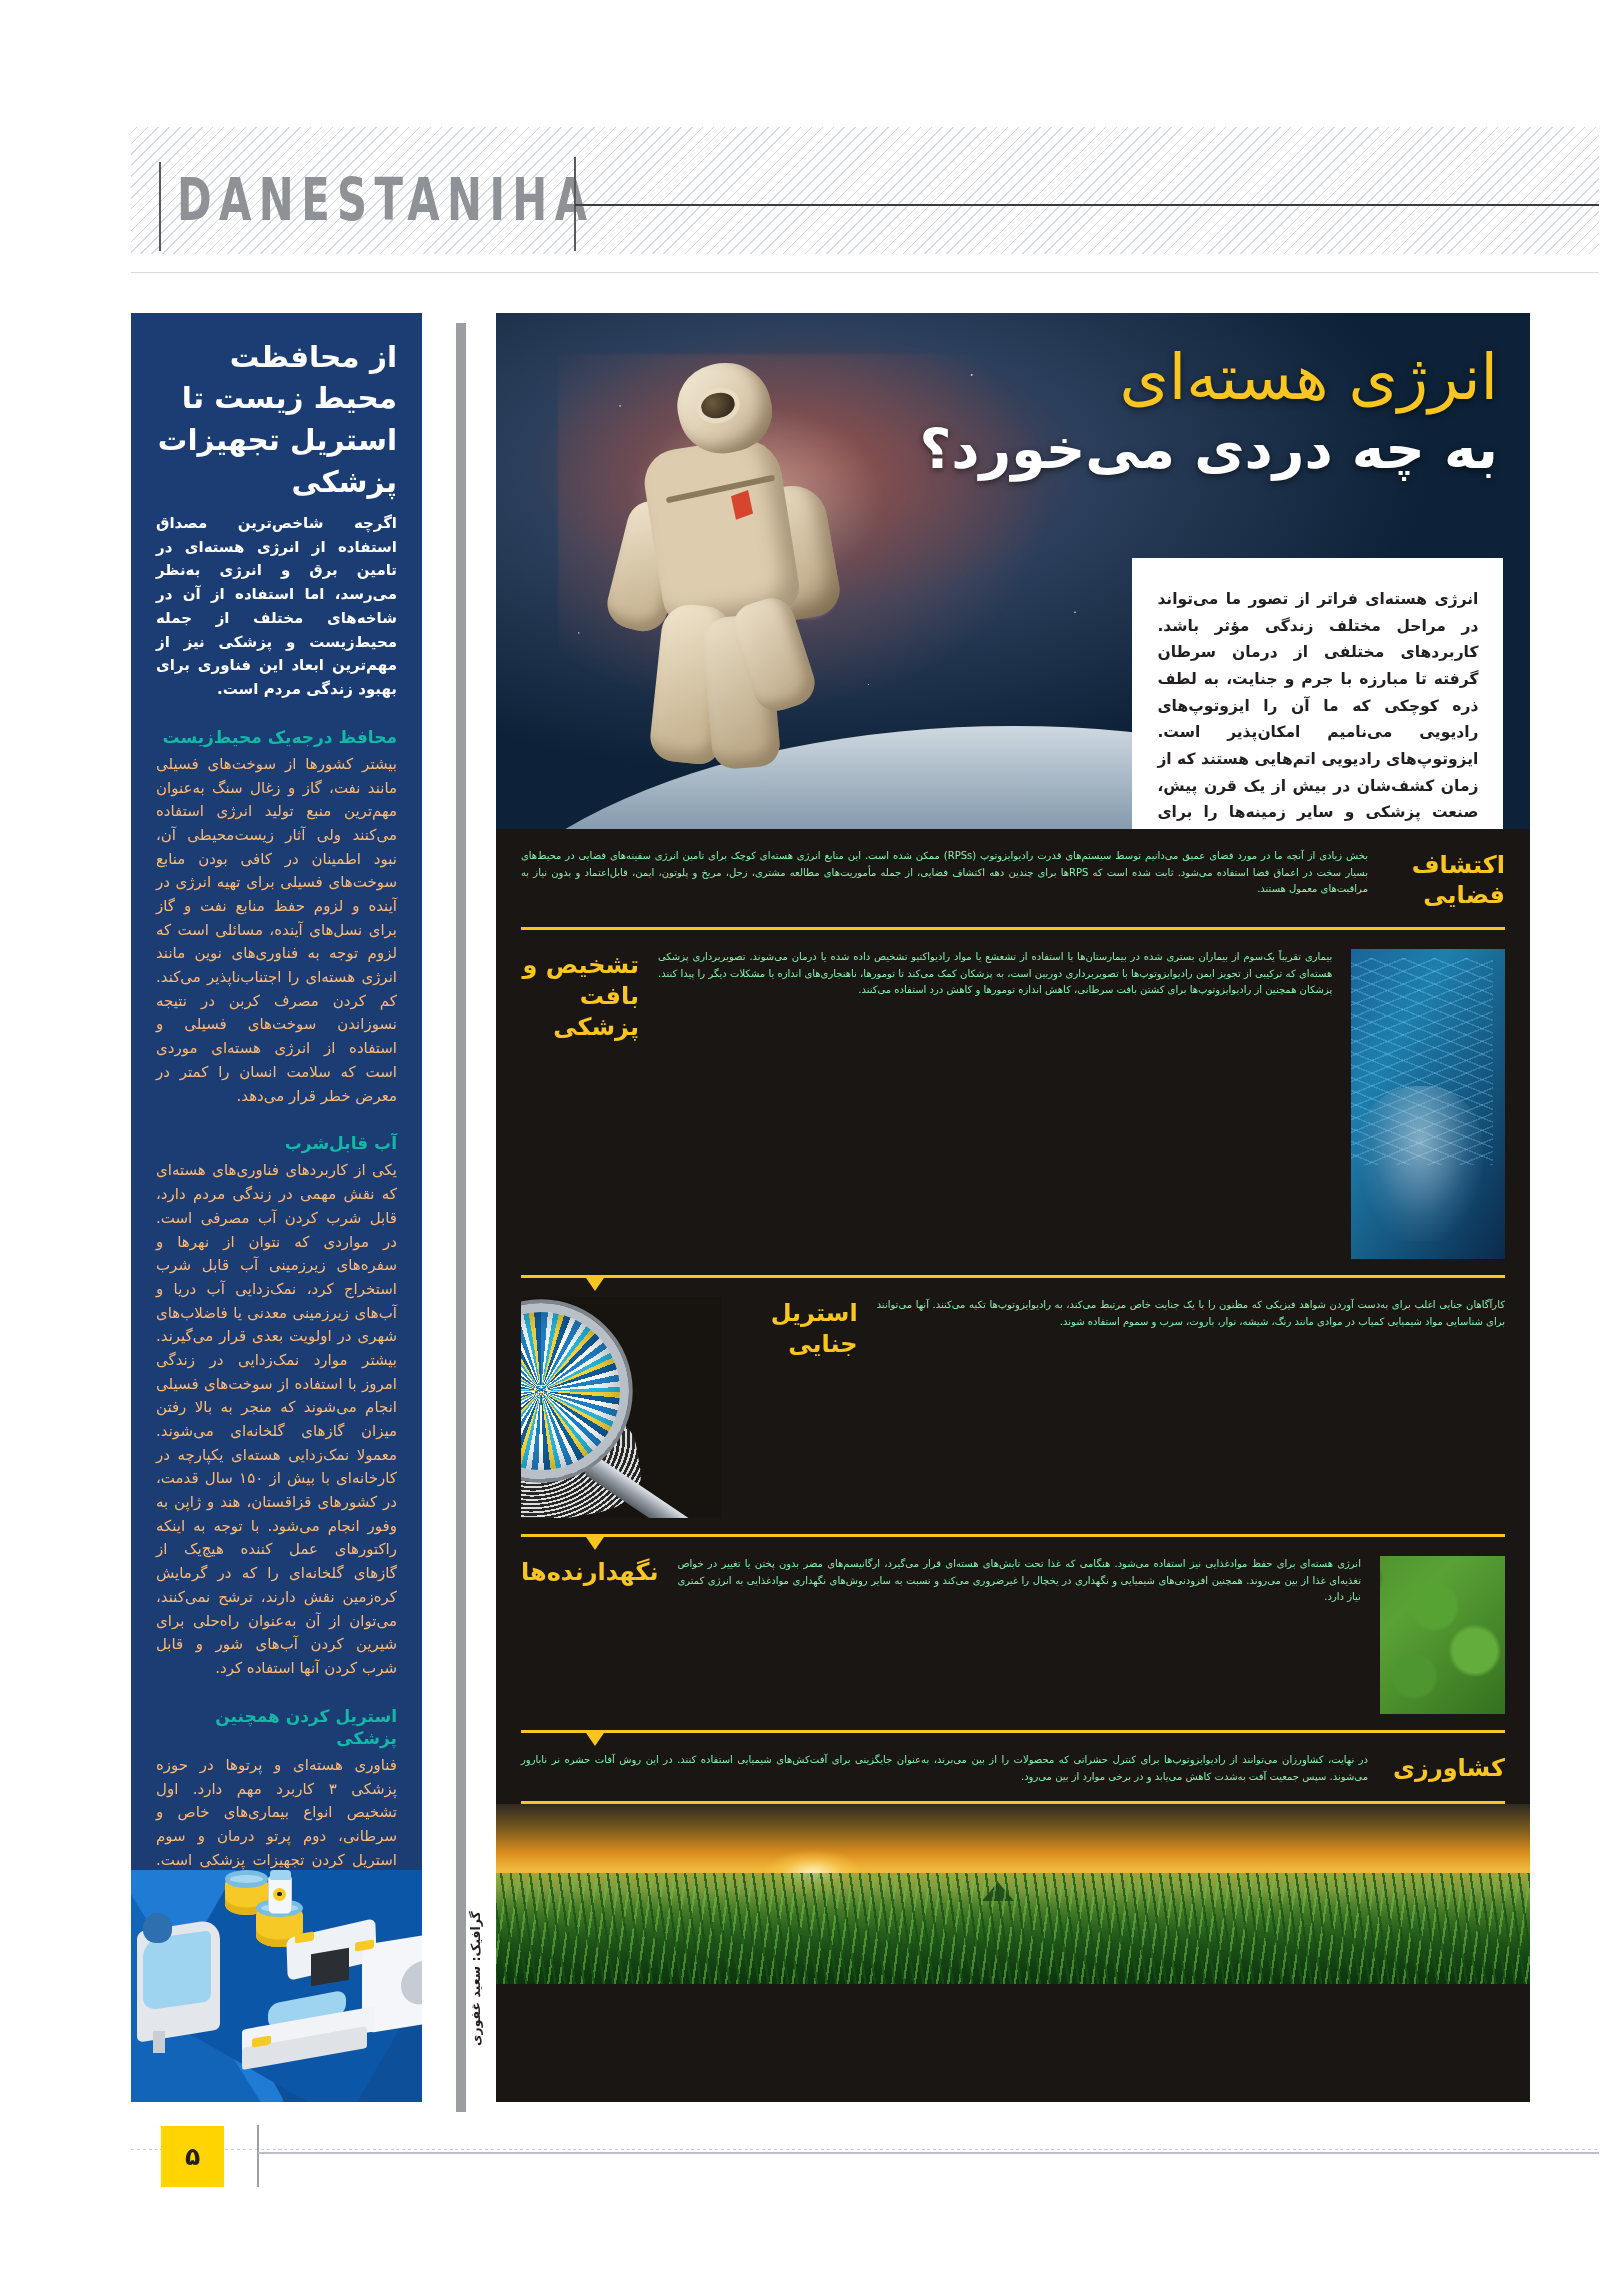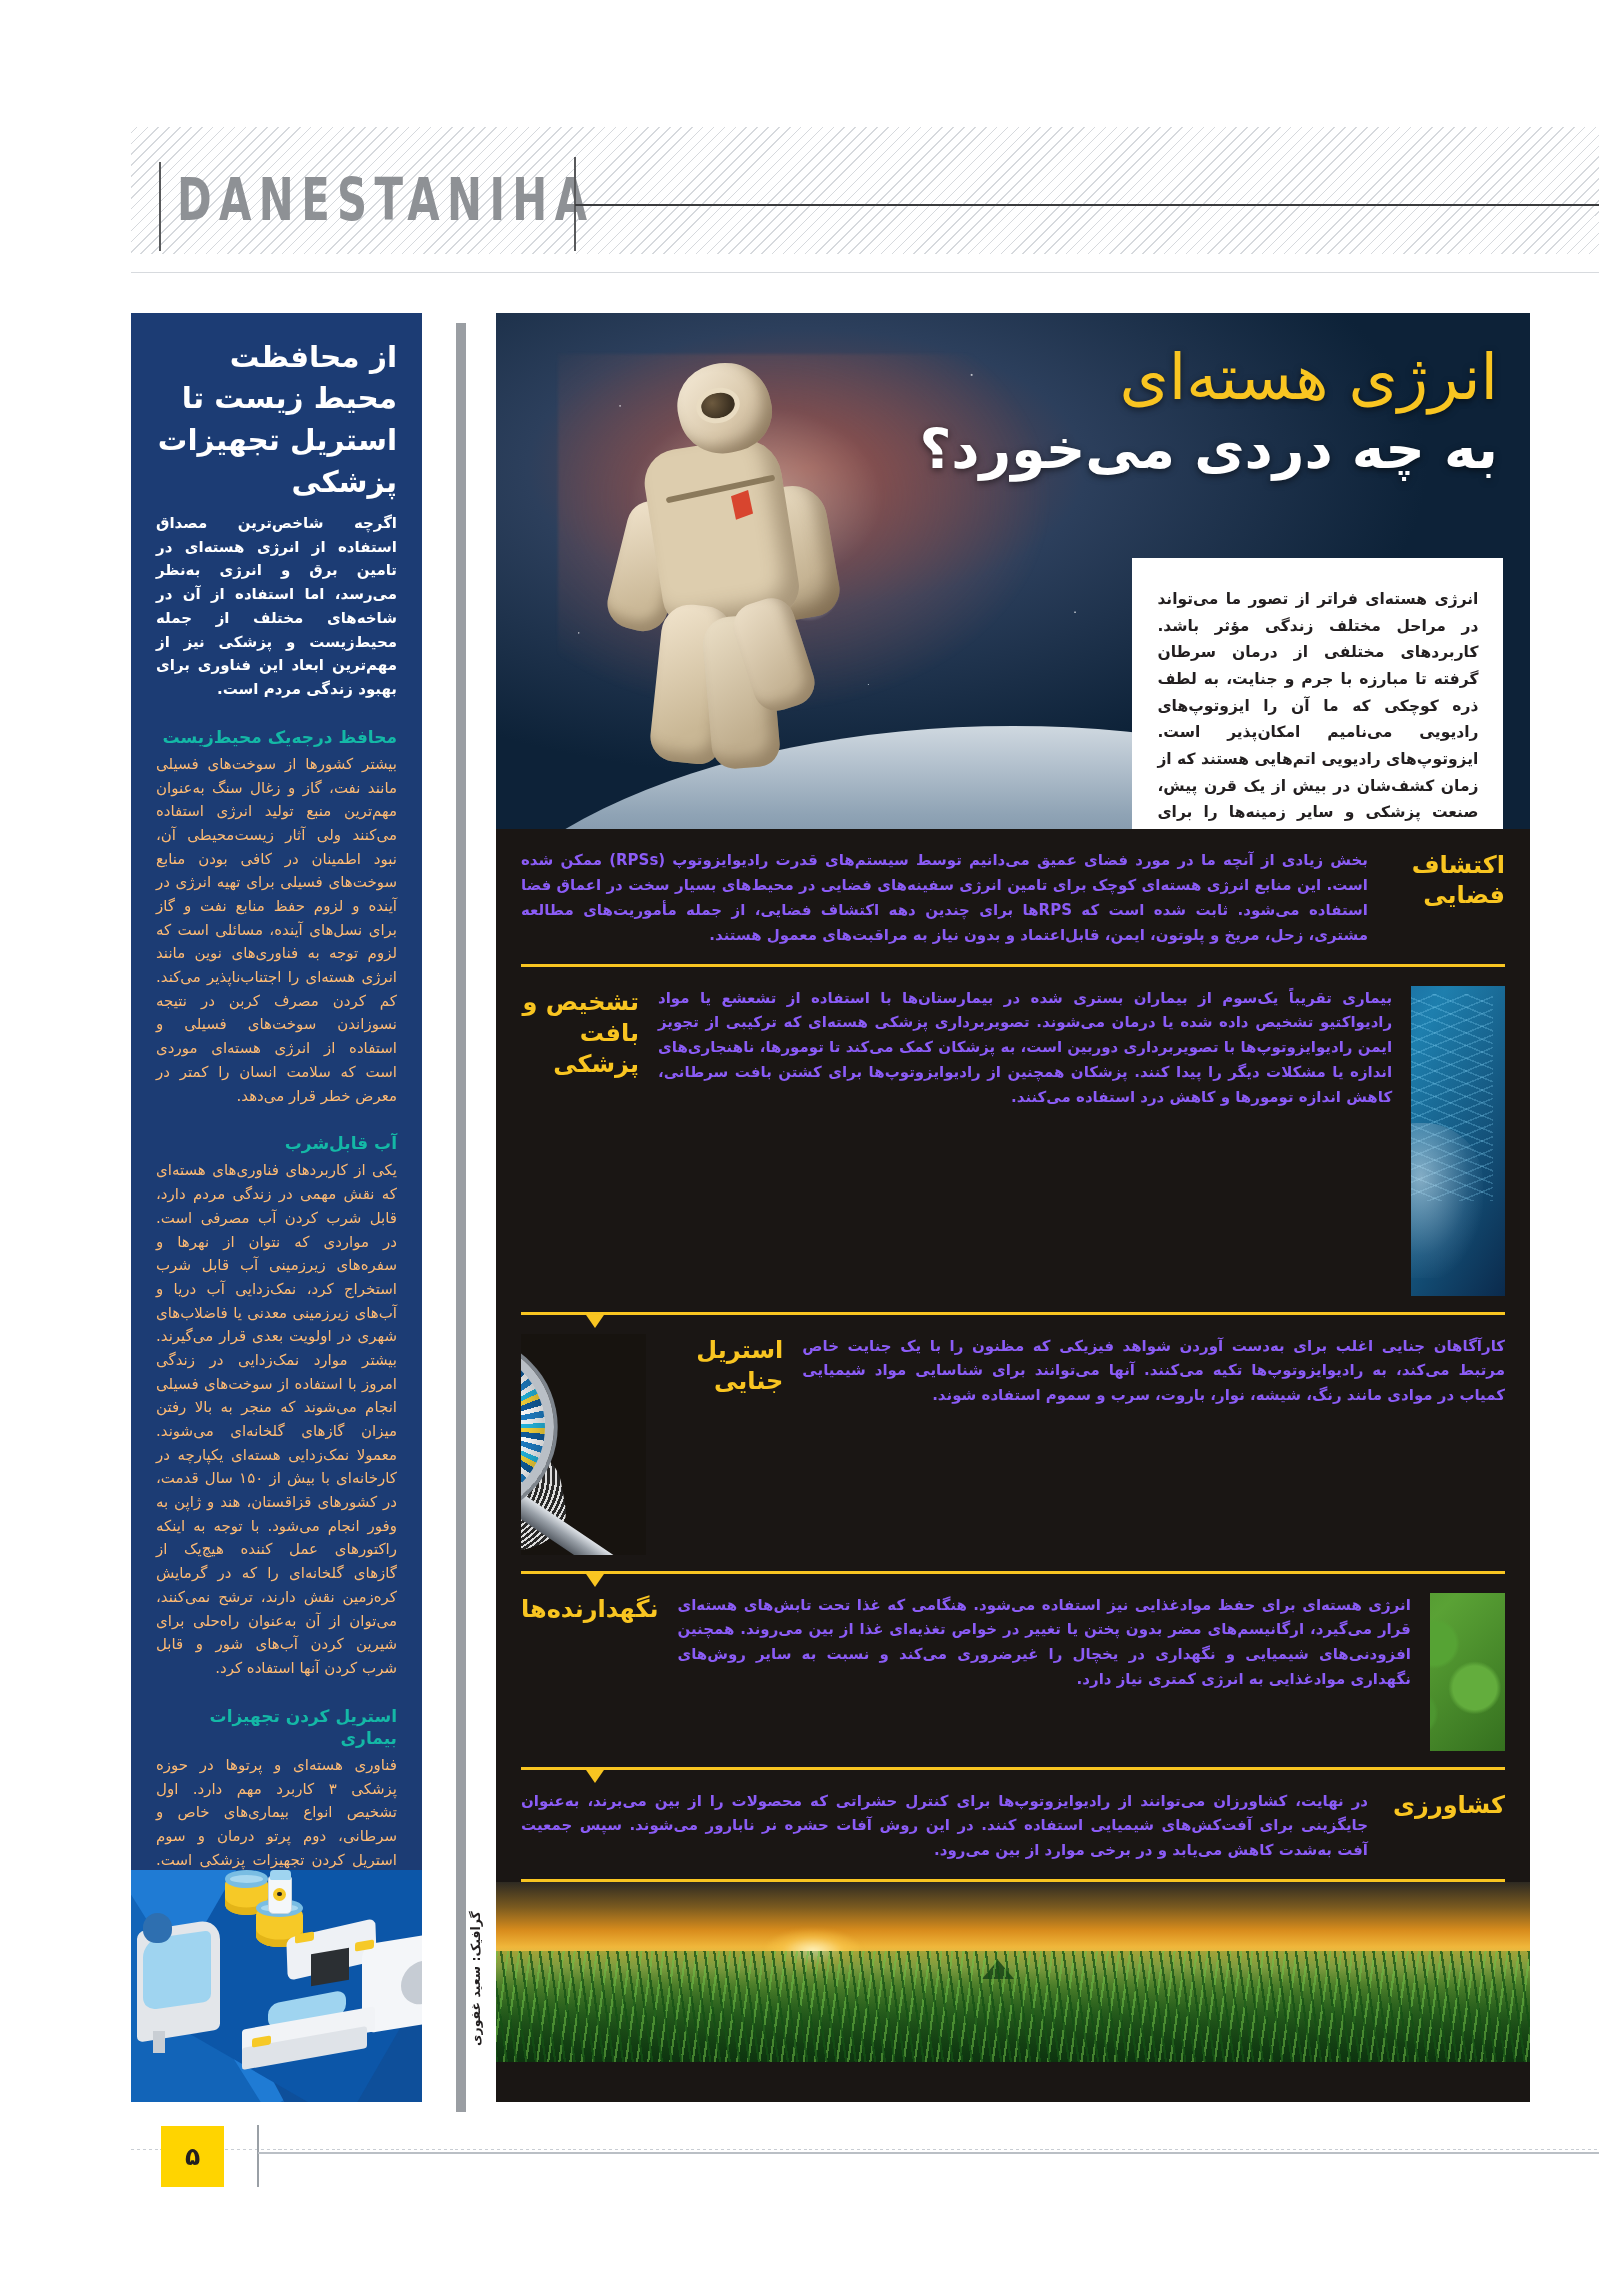--- a/index.html
+++ b/index.html
@@ -489,23 +489,23 @@
     color: #f9c521;
     font-size: 24px;
     font-weight: 700;
     line-height: 1.28;
     text-align: right;
     letter-spacing: -0.7px;
     padding-top: 1.5px;
   }
   .sec-body {
     flex: 1 1 auto;
-    color: #8b5cf6;
-    font-size: 15px;
-    font-weight: 700;
+    color: #86efac;
+    font-size: 10px;
+    font-weight: 400;
     line-height: 1.66;
     text-align: justify;
   }
   .sec-rule {
     position: relative;
     height: 3px;
     margin: 0 25px;
     background: #f9c521;
   }
   
@@ -684,21 +684,21 @@
     <div class="sidecol-pad">
       <div class="side-title">از محافظت محیط زیست تا استریل تجهیزات پزشکی</div>
       <div class="side-lead">اگرچه شاخص‌ترین مصداق استفاده از انرژی هسته‌ای در تامین برق و انرژی به‌نظر می‌رسد، اما استفاده از آن در شاخه‌های مختلف از جمله محیط‌زیست و پزشکی نیز از مهم‌ترین ابعاد این فناوری برای بهبود زندگی مردم است.</div>
 
       <div class="side-heading">محافظ درجه‌یک محیط‌زیست</div>
       <div class="side-body">بیشتر کشورها از سوخت‌های فسیلی مانند نفت، گاز و زغال سنگ به‌عنوان مهم‌ترین منبع تولید انرژی استفاده می‌کنند ولی آثار زیست‌محیطی آن، نبود اطمینان در کافی بودن منابع سوخت‌های فسیلی برای تهیه انرژی در آینده و لزوم حفظ منابع نفت و گاز برای نسل‌های آینده، مسائلی است که لزوم توجه به فناوری‌های نوین مانند انرژی هسته‌ای را اجتناب‌ناپذیر می‌کند. کم کردن مصرف کربن در نتیجه نسوزاندن سوخت‌های فسیلی و استفاده از انرژی هسته‌ای موردی است که سلامت انسان را کمتر در معرض خطر قرار می‌دهد.</div>
 
       <div class="side-heading">آب قابل‌شرب</div>
       <div class="side-body">یکی از کاربردهای فناوری‌های هسته‌ای که نقش مهمی در زندگی مردم دارد، قابل شرب کردن آب مصرفی است. در مواردی که نتوان از نهرها و سفره‌های زیرزمینی آب قابل شرب استخراج کرد، نمک‌زدایی آب دریا و آب‌های زیرزمینی معدنی یا فاضلاب‌های شهری در اولویت بعدی قرار می‌گیرند. بیشتر موارد نمک‌زدایی در زندگی امروز با استفاده از سوخت‌های فسیلی انجام می‌شوند که منجر به بالا رفتن میزان گازهای گلخانه‌ای می‌شوند. معمولا نمک‌زدایی هسته‌ای یکپارچه در کارخانه‌ای با بیش از ۱۵۰ سال قدمت، در کشورهای قزاقستان، هند و ژاپن به وفور انجام می‌شود. با توجه به اینکه راکتورهای عمل کننده هیچ‌یک از گازهای گلخانه‌ای را که در گرمایش کره‌زمین نقش دارند، ترشح نمی‌کنند، می‌توان از آن به‌عنوان راه‌حلی برای شیرین کردن آب‌های شور و قابل شرب کردن آنها استفاده کرد.</div>
 
-      <div class="side-heading">استریل کردن تجهیزات بیماری</div>
+      <div class="side-heading">استریل کردن همچنین پزشکی</div>
       <div class="side-body">فناوری هسته‌ای و پرتوها در حوزه پزشکی ۳ کاربرد مهم دارد. اول تشخیص انواع بیماری‌های خاص و سرطانی، دوم پرتو درمان و سوم استریل کردن تجهیزات پزشکی است. در بحث استریل به روش پرتودهی، میکروارگانیسم‌ها یا باکتری‌های کوچک روی تجهیزات پزشکی نابود شده و به بهترین شکل ضدعفونی و استریل می‌شوند. این تجهیزات شامل تجهیزات دندانپزشکی، جراحی و... می‌شود.</div>
     </div>
 
     <div class="side-illus">
       <div class="il-wedge-a"></div>
       <div class="il-wedge-b"></div>
       <div class="il-wedge-c"></div>
 
       <div class="il-chair"></div>
       <div class="il-person-body"></div>

